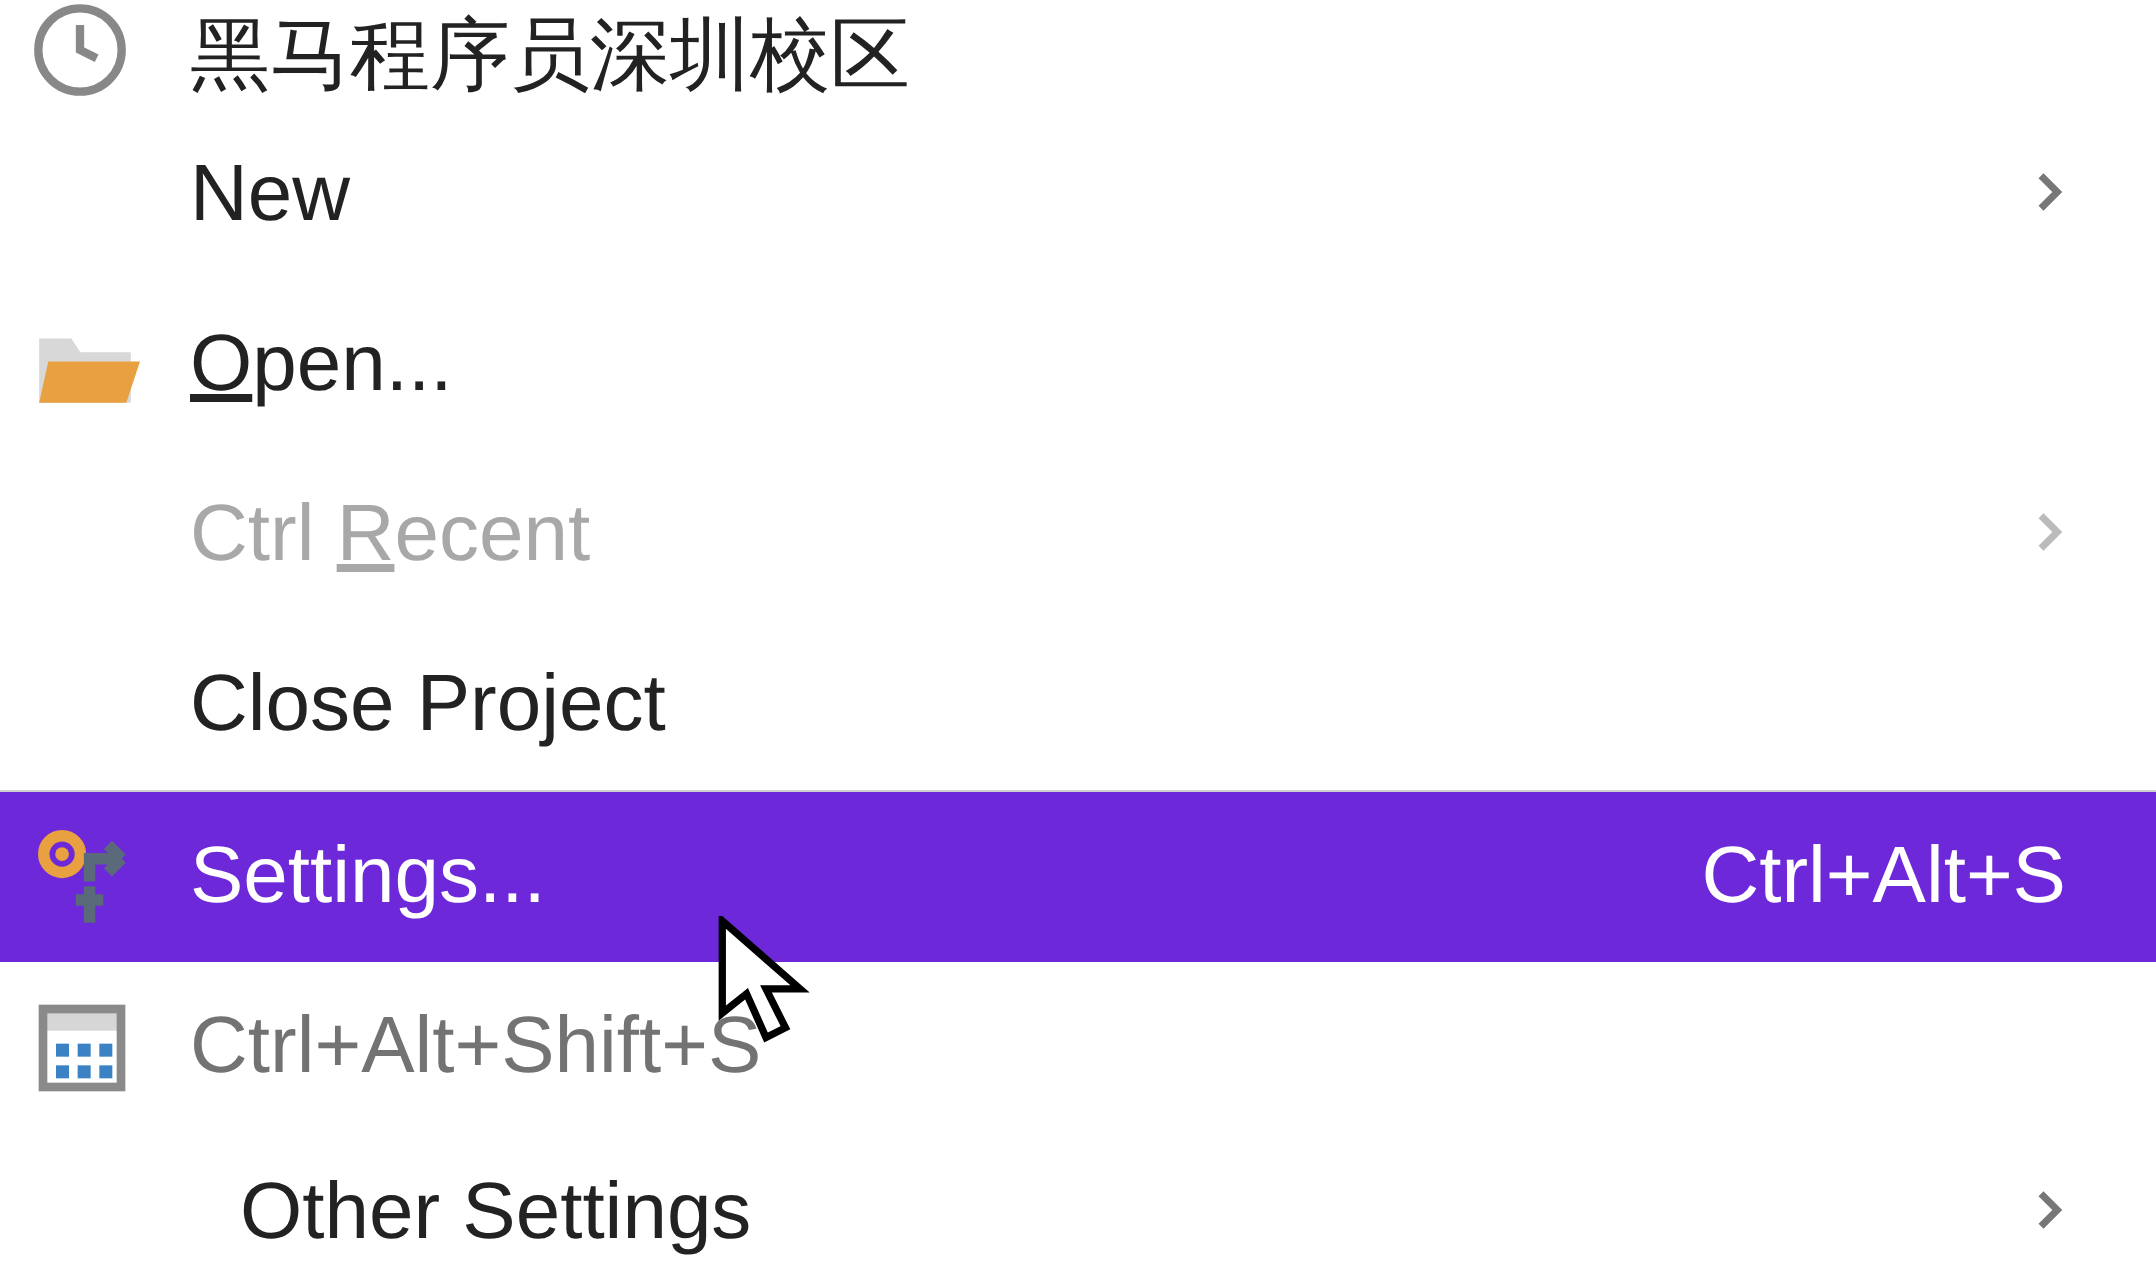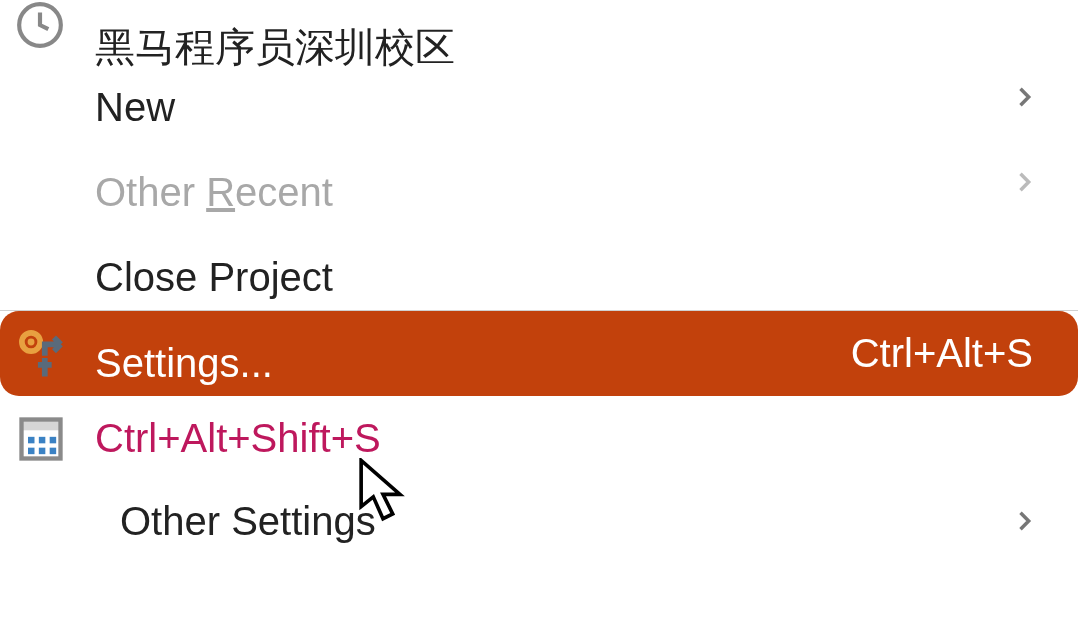--- a/index.html
+++ b/index.html
@@ -34,41 +34,39 @@
       height: 55px;
       align-items: flex-start;
     }
     .menu-item.last {
       height: 63px;
       align-items: flex-end;
       padding-bottom: 0;
       padding-left: 40px;
     }
     .menu-item.selected {
-      background: #c2410c;
+      background: #6d28d9;
       color: #ffffff;
-      border-radius: 19px;
     }
     .menu-item.disabled {
       color: #a8a8a8;
     }
     .icon-slot {
       width: 80px;
       display: flex;
       align-items: center;
       justify-content: flex-start;
       flex-shrink: 0;
     }
     .label {
       flex: 1;
       white-space: nowrap;
-      margin-top: 20px;
     }
     .shortcut {
-      color: #be185d;
+      color: #737373;
       white-space: nowrap;
       margin-right: 5px;
     }
     .menu-item.selected .shortcut {
       color: #ffffff;
     }
     .chevron {
       color: #888;
       margin-left: auto;
     }
@@ -106,24 +104,33 @@
   <div class="menu-item">
     <div class="icon-slot"></div>
     <span class="label">New</span>
     <span class="chevron">
       <svg width="28" height="28" viewBox="0 0 24 24" fill="none" stroke="#777" stroke-width="3">
         <path d="M9 5 L16 12 L9 19"></path>
       </svg>
     </span>
   </div>
 
+  <div class="menu-item">
+    <div class="icon-slot">
+      <svg width="55" height="48" viewBox="0 0 24 20">
+        <path d="M2 4 L9 4 L11 7 L22 7 L22 18 L2 18 Z" fill="#d8d8d8"></path>
+        <path d="M4 9 L24 9 L21 18 L2 18 Z" fill="#e8a040"></path>
+      </svg>
+    </div>
+    <span class="label"><span></span><span class="mnemonic">O</span><span>pen...</span></span>
+  </div>
 
   <div class="menu-item disabled">
     <div class="icon-slot"></div>
-    <span class="label"><span>Other </span><span class="mnemonic">R</span><span>ecent</span></span>
+    <span class="label"><span>Ctrl </span><span class="mnemonic">R</span><span>ecent</span></span>
     <span class="chevron">
       <svg width="28" height="28" viewBox="0 0 24 24" fill="none" stroke="#bbb" stroke-width="3">
         <path d="M9 5 L16 12 L9 19"></path>
       </svg>
     </span>
   </div>
 
   <div class="menu-item">
     <div class="icon-slot"></div>
     <span class="label">Close Project</span>

